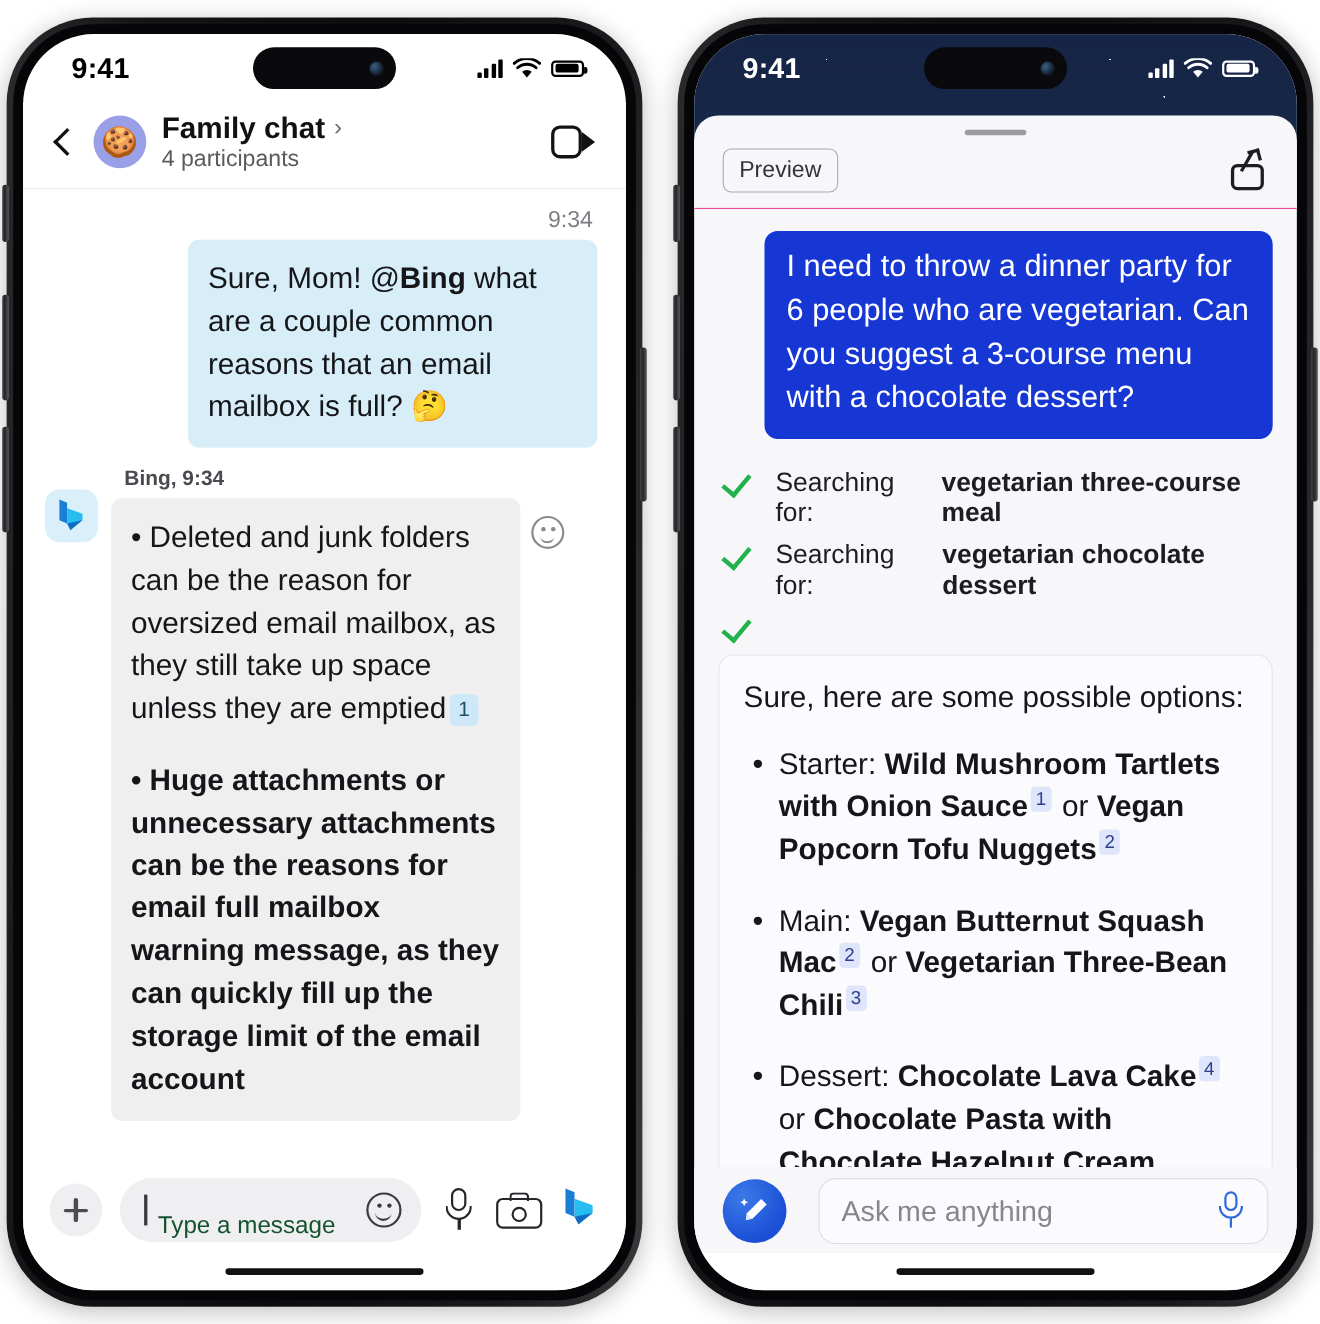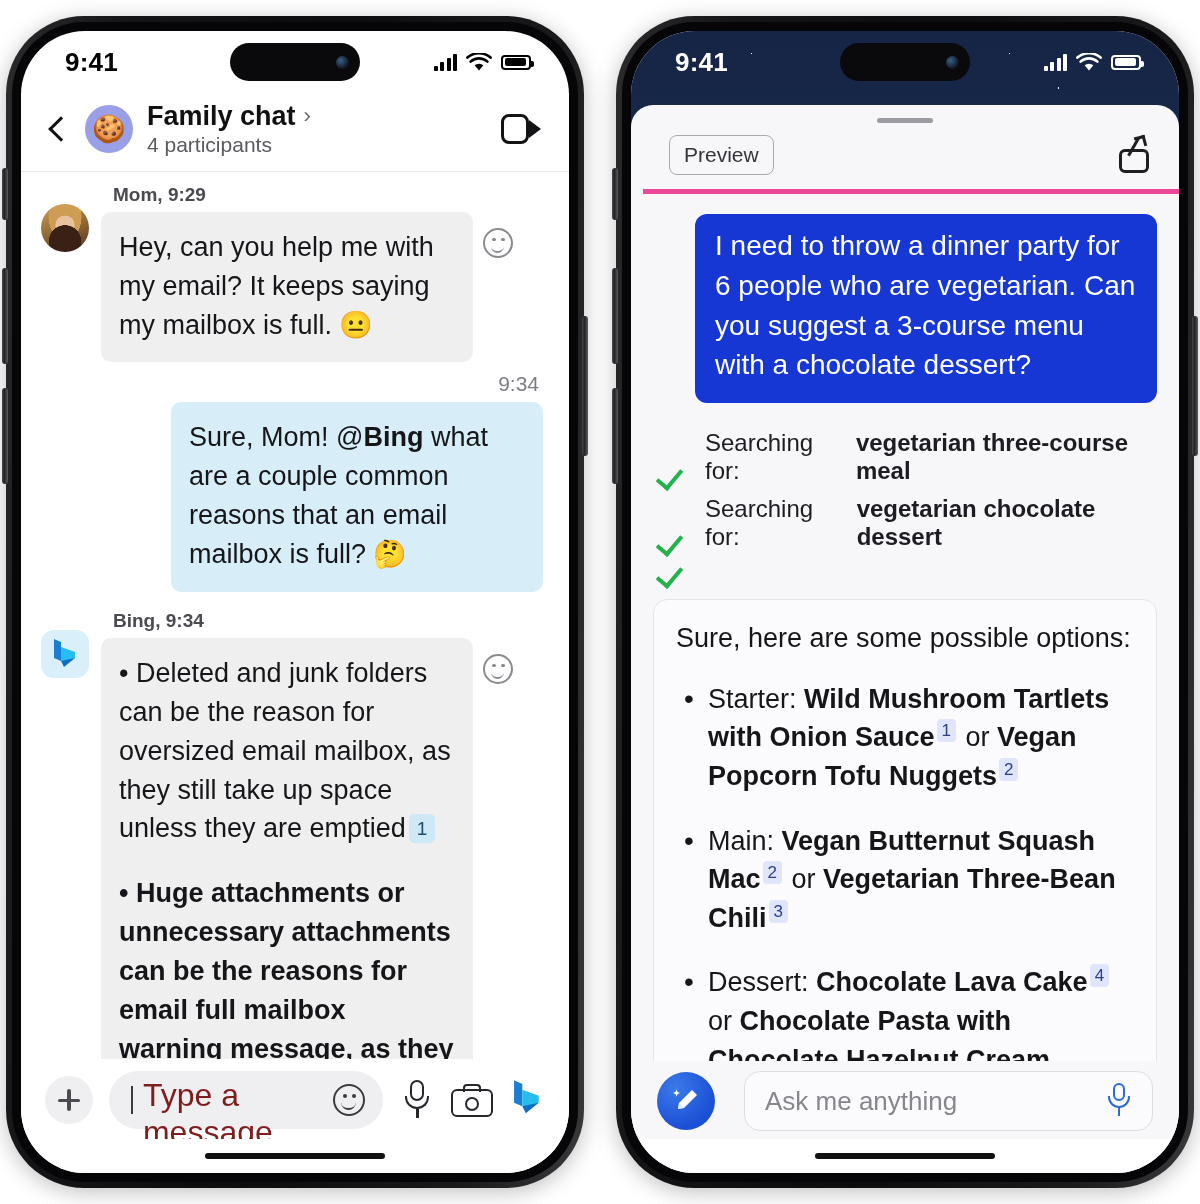--- a/index.html
+++ b/index.html
@@ -155,21 +155,21 @@
   }
   .plus-btn { width: 48px;height:48px;border-radius:50%;background:#efeff2;position:relative;flex:0 0 auto;cursor:pointer; }
   .plus-btn::before,.plus-btn::after{content:"";position:absolute;background:#4b4b51;border-radius:2px;}
   .plus-btn::before{left:13px;top:22.5px;width:22px;height:3.4px;}
   .plus-btn::after{left:22.3px;top:13px;width:3.4px;height:22px;}
   .input-pill {
     flex: 1 1 auto; height: 58px; border-radius: 29px; background:#efeff2;
     display:flex; align-items:center; padding: 0 18px 0 22px; gap: 10px; cursor:text;
   }
   .caret { width: 2.5px; height: 28px; background:#3a3a3f; }
-  .ph { font-size: 32px; color:#7f1d1d; flex: 1 1 auto; margin-top: 28px; }
+  .ph { font-size: 22px; color:#14532d; flex: 1 1 auto; margin-top: 28px; }
   .smiley { width:32px;height:32px;border-radius:50%;border:2.4px solid #3a3a3f;position:relative;flex:0 0 auto;cursor:pointer; }
   .smiley::before{content:"";position:absolute;left:7.5px;top:8px;width:4px;height:4px;border-radius:50%;background:#3a3a3f;box-shadow:9px 0 0 #3a3a3f;}
   .smiley::after{content:"";position:absolute;left:6px;top:15px;width:15px;height:7px;border-bottom:2.4px solid #3a3a3f;border-radius:0 0 9px 9px;}
   .mic { width: 36px; height: 40px; position:relative; flex:0 0 auto; cursor:pointer; }
   .mic .cap { position:absolute; left:11px; top:0; width:14px;height:21px;border-radius:7px;border:2.6px solid #26262b; }
   .mic .arc { position:absolute; left:6px; top:16px; width:24px;height:13px;
               border:2.6px solid #26262b; border-top:none; border-radius: 0 0 13px 13px; }
   .mic .stem{ position:absolute; left:17px; top:28px; width:2.6px;height:10px;background:#26262b; }
   .cam-ic { width: 42px; height: 33px; position:relative; flex:0 0 auto; cursor:pointer; }
   .cam-ic .bx { position:absolute; left:0; bottom:0; width:42px;height:28px;border:2.8px solid #26262b;border-radius:6px; }
@@ -194,40 +194,40 @@
   }
   .sheet {
     position:absolute; left:0; right:0; top: 74px; bottom: 0;
     background:#f7f7f9; border-radius: 22px 22px 0 0;
     display:flex; flex-direction:column; overflow:hidden;
   }
   .grabber { height: 22px; display:flex; align-items:center; justify-content:center; flex:0 0 auto; padding-top: 8px; }
   .grabber i { display:block; width: 56px; height:5px; border-radius:3px; background:#9b9ba1; }
   .sheet-bar {
     flex:0 0 auto; display:flex; align-items:center; padding: 8px 26px 14px 26px;
-    border-bottom: 5px solid #ec4899; background:#f7f7f9;margin-left:12px;
+    border-bottom: 1px solid #ec4899; background:#f7f7f9;
   }
   .preview-btn {
     border: 1.6px solid #a9a9b0; border-radius: 8px; padding: 7px 14px;
     font-size: 21px; color:#33333a; background: transparent; cursor:pointer;
   }
   .share-ic { margin-left:auto; width: 34px; height: 36px; position:relative; cursor:pointer; }
   .share-ic .bx { position:absolute; left:0; bottom:0; width:30px;height:24px;border:3px solid #1d1d22;border-radius:6px; }
   .share-ic .ar { position:absolute; left:13px; top:0; width:3px; height:20px; background:#1d1d22; transform: rotate(30deg); }
   .share-ic .hd { position:absolute; left:16px; top:-1px; width:11px;height:11px;
                   border-top:3px solid #1d1d22; border-right:3px solid #1d1d22; transform: rotate(-15deg); }
 
   .sheet-body { flex: 1 1 auto; overflow:hidden; padding: 14px 22px 0 22px; }
   .q-bubble {
     background:#1737d4; color:#fff; border-radius: 12px;
     padding: 12px 20px 18px 20px; font-size: 28px; line-height: 1.42;
     margin-left: 42px; margin-top: 12px; position: relative; top: -6px;
   }
   .status-list { margin: 20px 0 16px 6px; }
-  .status-row { display:flex; align-items:flex-end; gap: 16px; margin-bottom: 10px; font-size: 24px; color:#1c1c22; }
+  .status-row { display:flex; align-items:flex-start; gap: 16px; margin-bottom: 10px; font-size: 24px; color:#1c1c22; }
   .chk { width: 30px; height: 22px; position:relative; flex:0 0 auto; }
   .chk::before {
     content:""; position:absolute; left:3px; top:1px; width: 11px; height: 21px;
     border-right: 4.5px solid #22b14c; border-bottom: 4.5px solid #22b14c;
     transform: rotate(40deg);
   }
   .answer-card {
     background:#fbfbfd; border: 1.5px solid #e4e4ea; border-radius: 14px;
     overflow: hidden;
   }
@@ -302,30 +302,20 @@
           <div class="grp-sub">4 participants</div>
         </div>
         <span class="vid-icon">
           <span class="body"></span>
             <span class="lens"></span>
         </span>
       </div>
 
       <div class="chat-body">
 
-        <div class="msg-row">
-          <span class="m-avatar photo"></span>
-          <div class="m-col">
-            <div class="m-name">Mom, 9:29</div>
-            <div class="bubble-wrap">
-              <div class="bubble">Hey, can you help me with my email? It keeps saying my mailbox is full. 😐</div>
-              <span class="react"></span>
-            </div>
-          </div>
-        </div>
 
         <div class="time-right">9:34</div>
         <div class="msg-row out">
           <div class="bubble out"><span>Sure, Mom! @</span><b>Bing</b><span> what are a couple common reasons that an email mailbox is full? 🤔</span></div>
         </div>
 
         <div class="msg-row" style="margin-top:16px;">
           <span class="m-avatar bing">
             <svg width="30" height="34" viewBox="0 0 30 34">
               <path d="M4 2 L11 5 L11 24 L4 21 Z" fill="#1a7fd4"></path>

